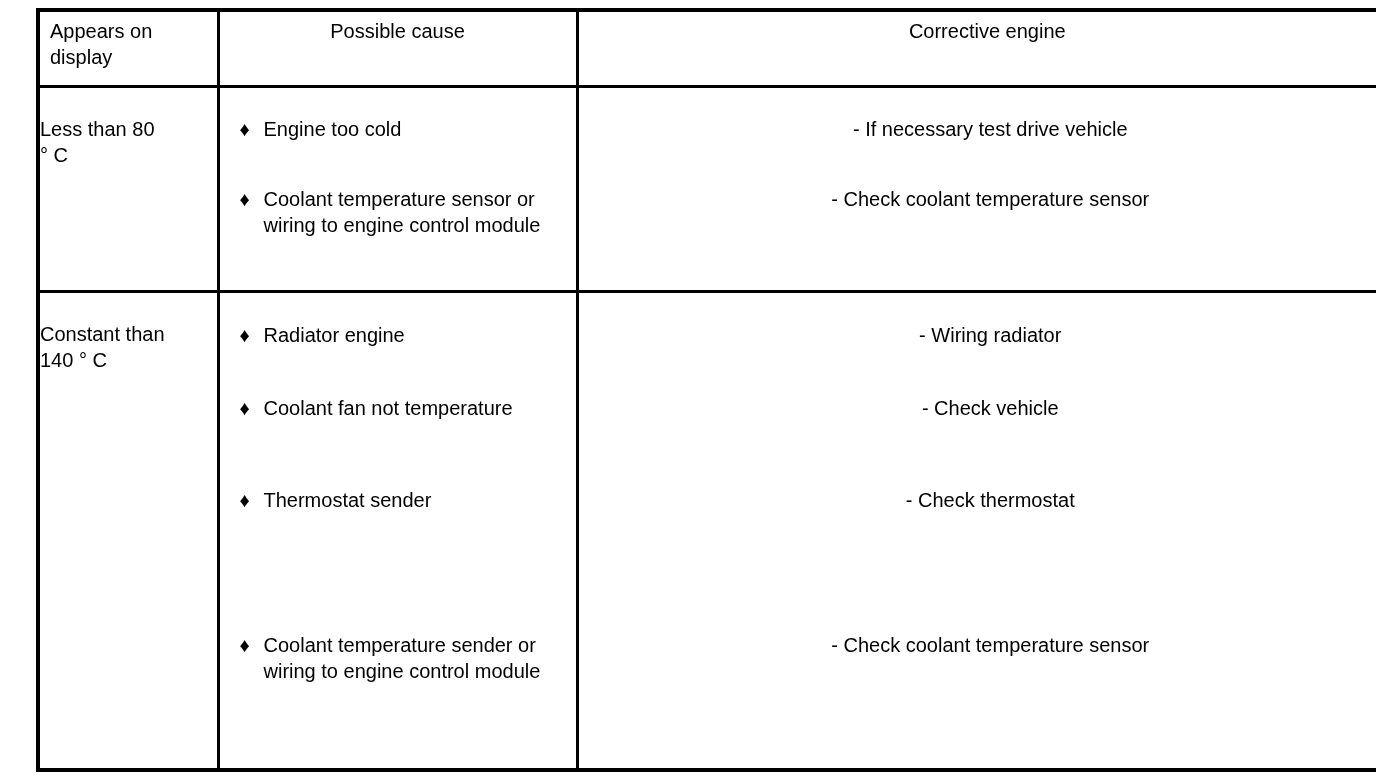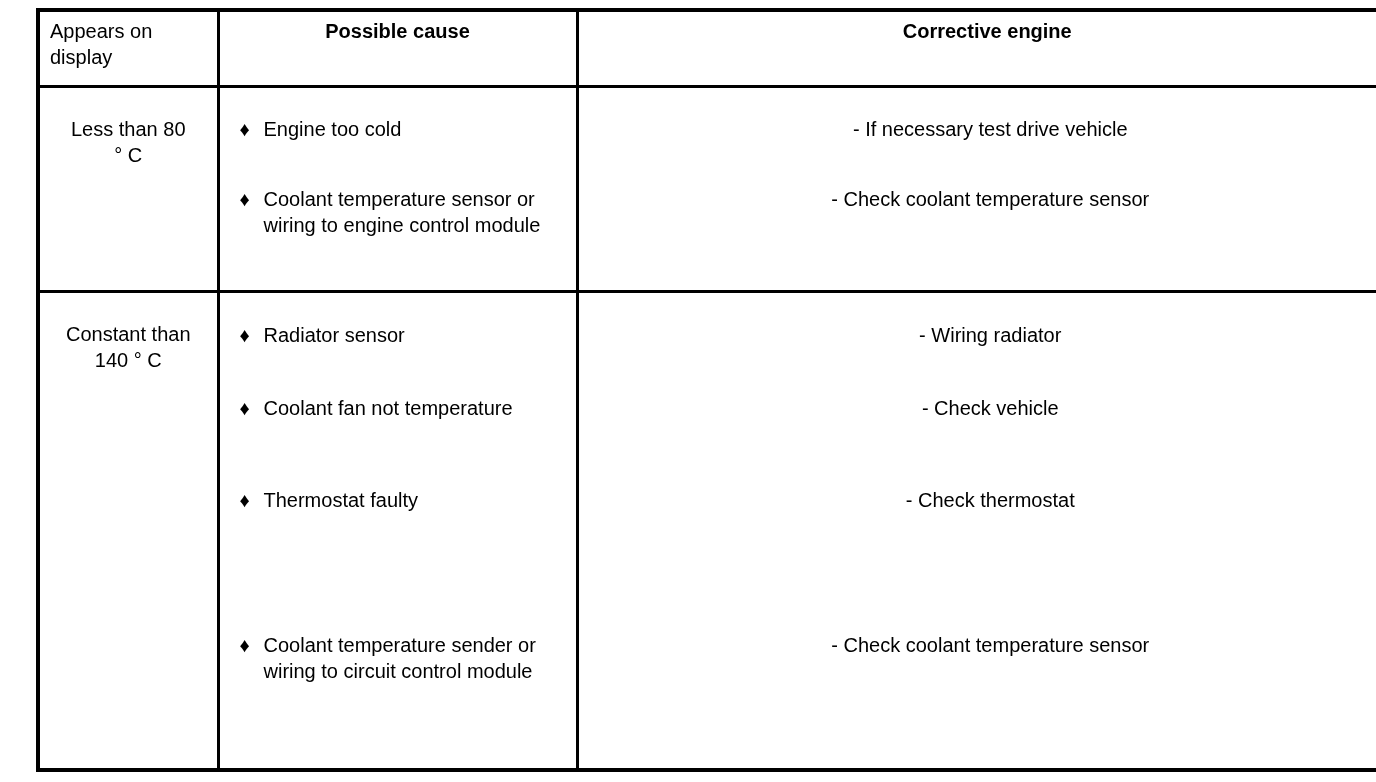--- a/index.html
+++ b/index.html
@@ -47,24 +47,22 @@
   tr.r2 { height: 425px; }
   tr.r3 { height: 89px; }
 
   th.h-display {
     text-align: left;
     padding: 6px 10px 0 10px;
   }
   th.h-center {
     text-align: center;
     padding-top: 6px;
-    font-weight: bold;
   }
   td.display-cell {
-    text-align: center;
     padding-top: 28px;
   }
   td.cause-cell.pt28, td.action-cell.pt28 { padding-top: 28px; }
   td.cause-cell.pt29, td.action-cell.pt29 { padding-top: 29px; }
   td.cause-cell.pt25, td.action-cell.pt25 { padding-top: 25px; }
 
   .cause-item {
     display: flex;
     align-items: flex-start;
     padding-left: 20px;
@@ -128,33 +126,33 @@
       </tr>
 
       <tr class="r2">
         <td class="display-cell">
           <div>Constant than</div>
           <div>140 ° C</div>
         </td>
         <td class="cause-cell pt29">
           <div class="cause-item sub-h73">
             <span class="bullet">♦</span>
-            <span class="cause-text">Radiator sensor</span>
+            <span class="cause-text">Radiator engine</span>
           </div>
           <div class="cause-item sub-h92">
             <span class="bullet">♦</span>
             <span class="cause-text">Coolant fan not temperature</span>
           </div>
           <div class="cause-item sub-h145">
             <span class="bullet">♦</span>
-            <span class="cause-text">Thermostat faulty</span>
+            <span class="cause-text">Thermostat sender</span>
           </div>
           <div class="cause-item">
             <span class="bullet">♦</span>
-            <span class="cause-text">Coolant temperature sender or wiring to circuit control module</span>
+            <span class="cause-text">Coolant temperature sender or wiring to engine control module</span>
           </div>
         </td>
         <td class="action-cell pt29">
           <div class="action-item sub-h73">- Wiring radiator</div>
           <div class="action-item sub-h92">- Check vehicle</div>
           <div class="action-item sub-h145">- Check thermostat</div>
           <div class="action-item">- Check coolant temperature sensor</div>
         </td>
       </tr>
 

